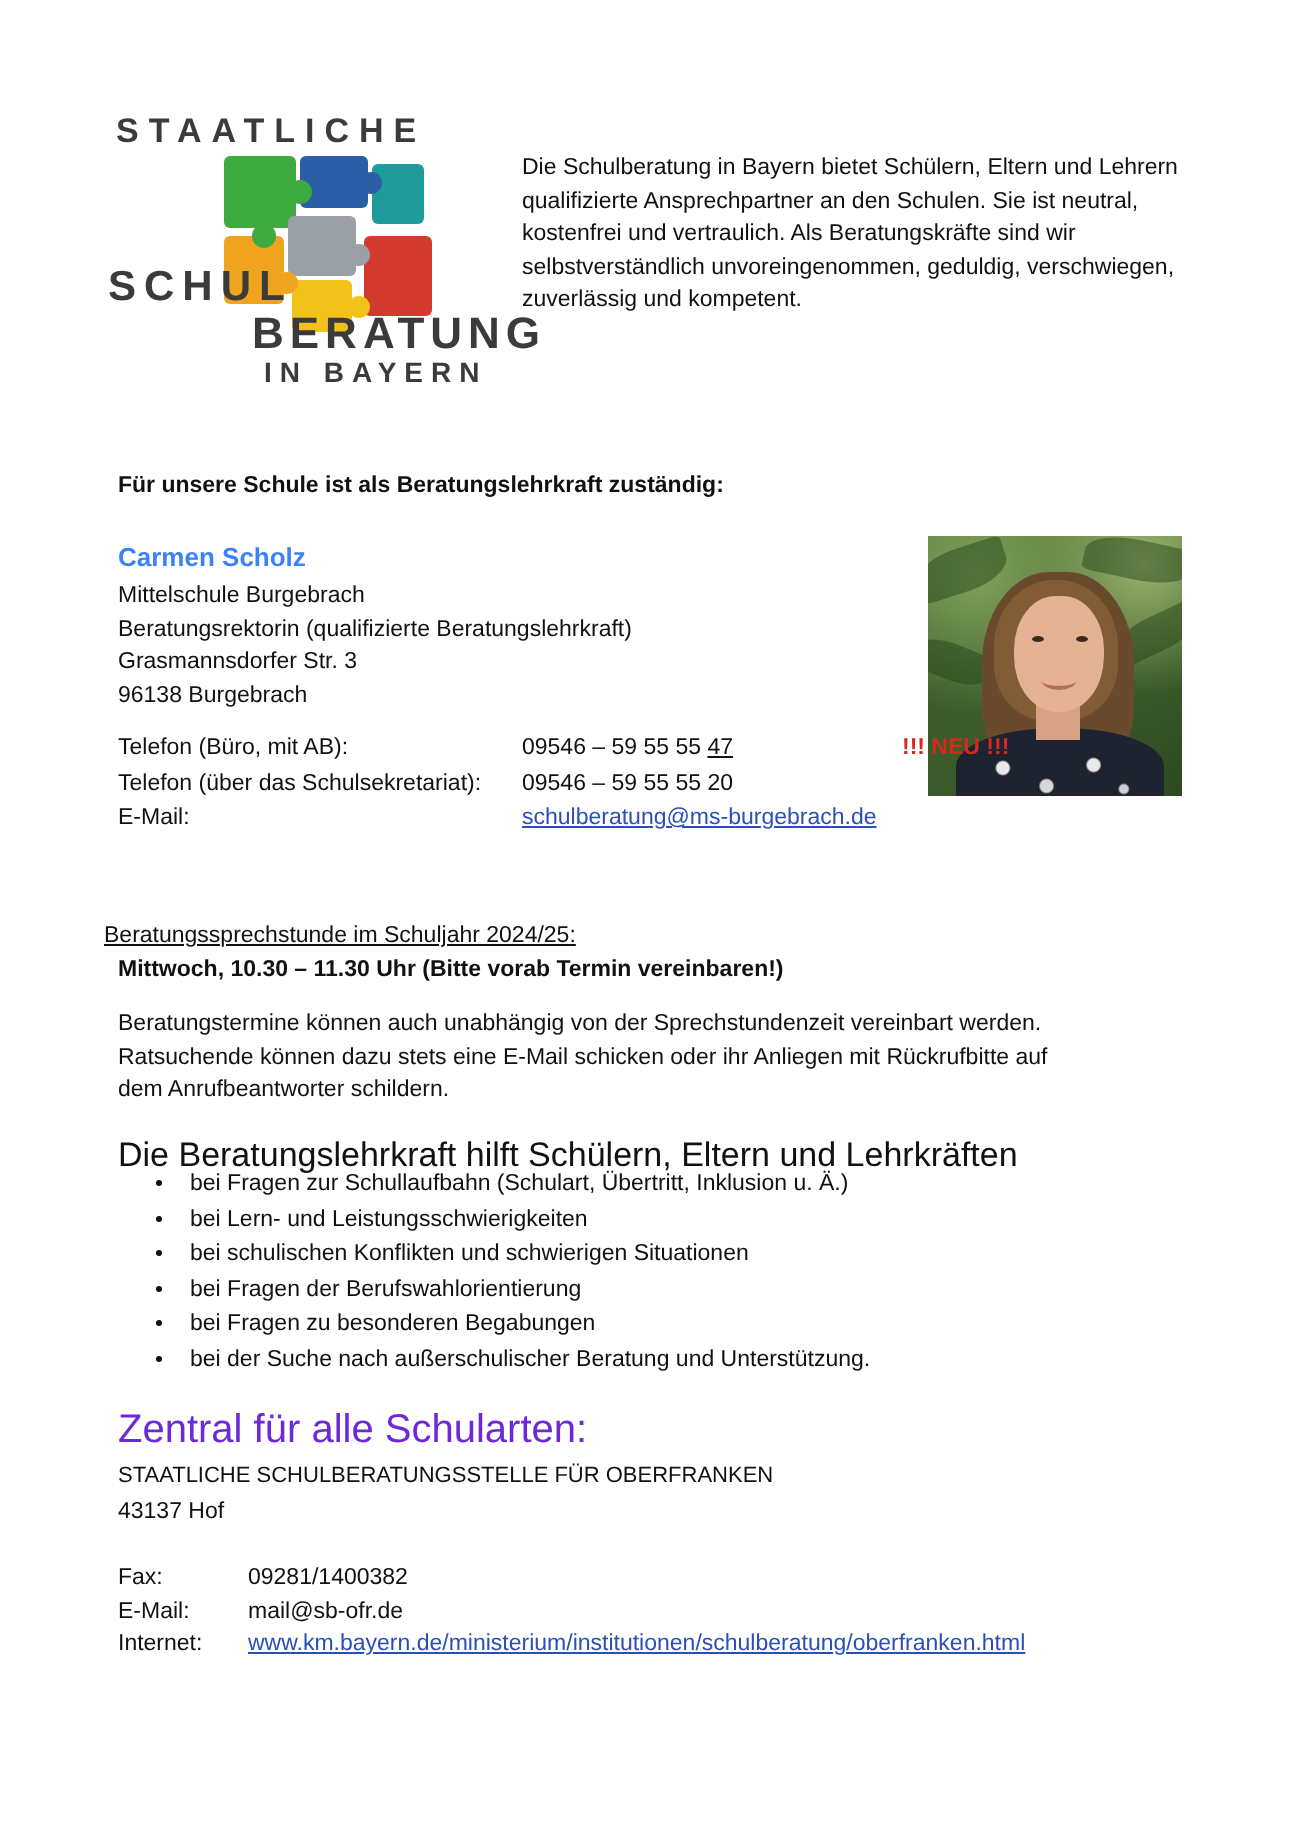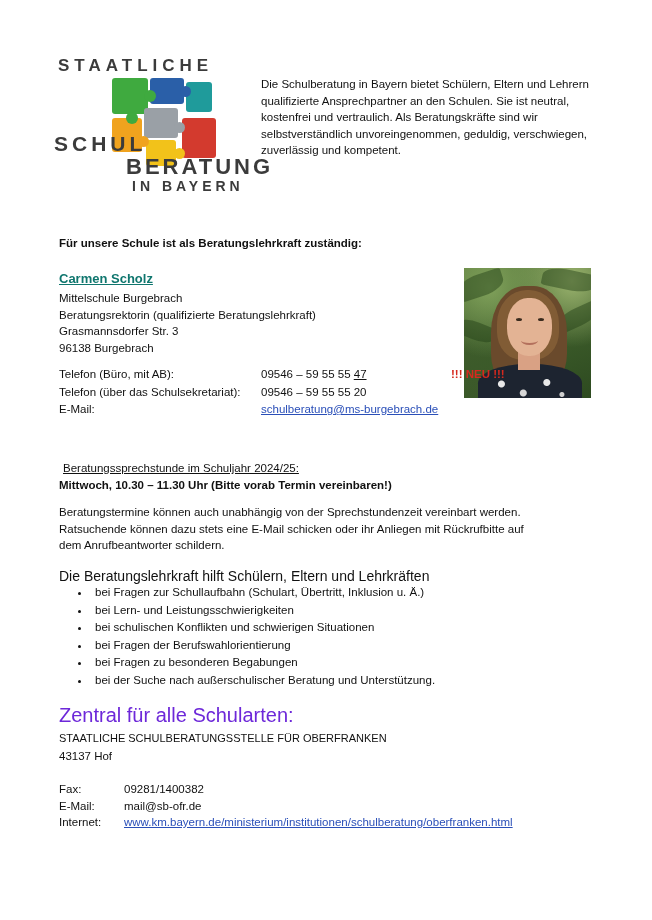--- a/index.html
+++ b/index.html
@@ -111,22 +111,21 @@
     font-size: 11.5px;
     font-weight: bold;
     color: #111;
   }
   .person-name {
     position: absolute;
     left: 59px;
     top: 271px;
     font-size: 13px;
     font-weight: bold;
-    color: #0f766e;
-    text-decoration: underline;
+    color: #3b82f6;
   }
   .person-lines {
     position: absolute;
     left: 59px;
     top: 290px;
     width: 400px;
     font-size: 11.5px;
     line-height: 16.5px;
     color: #111;
   }
@@ -252,21 +251,21 @@
     padding-left: 12px;
   }
   .mail-link {
     color: #2a4fb8;
     text-decoration: underline;
   }
 
   
   .hours-head {
     position: absolute;
-    left: 63px;
+    left: 52px;
     top: 462px;
     font-size: 11.5px;
     color: #111;
     text-decoration: underline;
   }
   .hours-time {
     position: absolute;
     left: 59px;
     top: 479px;
     font-size: 11.5px;
@@ -281,21 +280,21 @@
     font-size: 11.5px;
     line-height: 16.5px;
     color: #111;
   }
 
   
   .help-intro {
     position: absolute;
     left: 59px;
     top: 568px;
-    font-size: 14px;
+    font-size: 17px;
     color: #111;
   }
   .help-list {
     position: absolute;
     left: 59px;
     top: 584px;
     margin: 0;
     padding-left: 32px;
     font-size: 11.5px;
     line-height: 17.5px;

